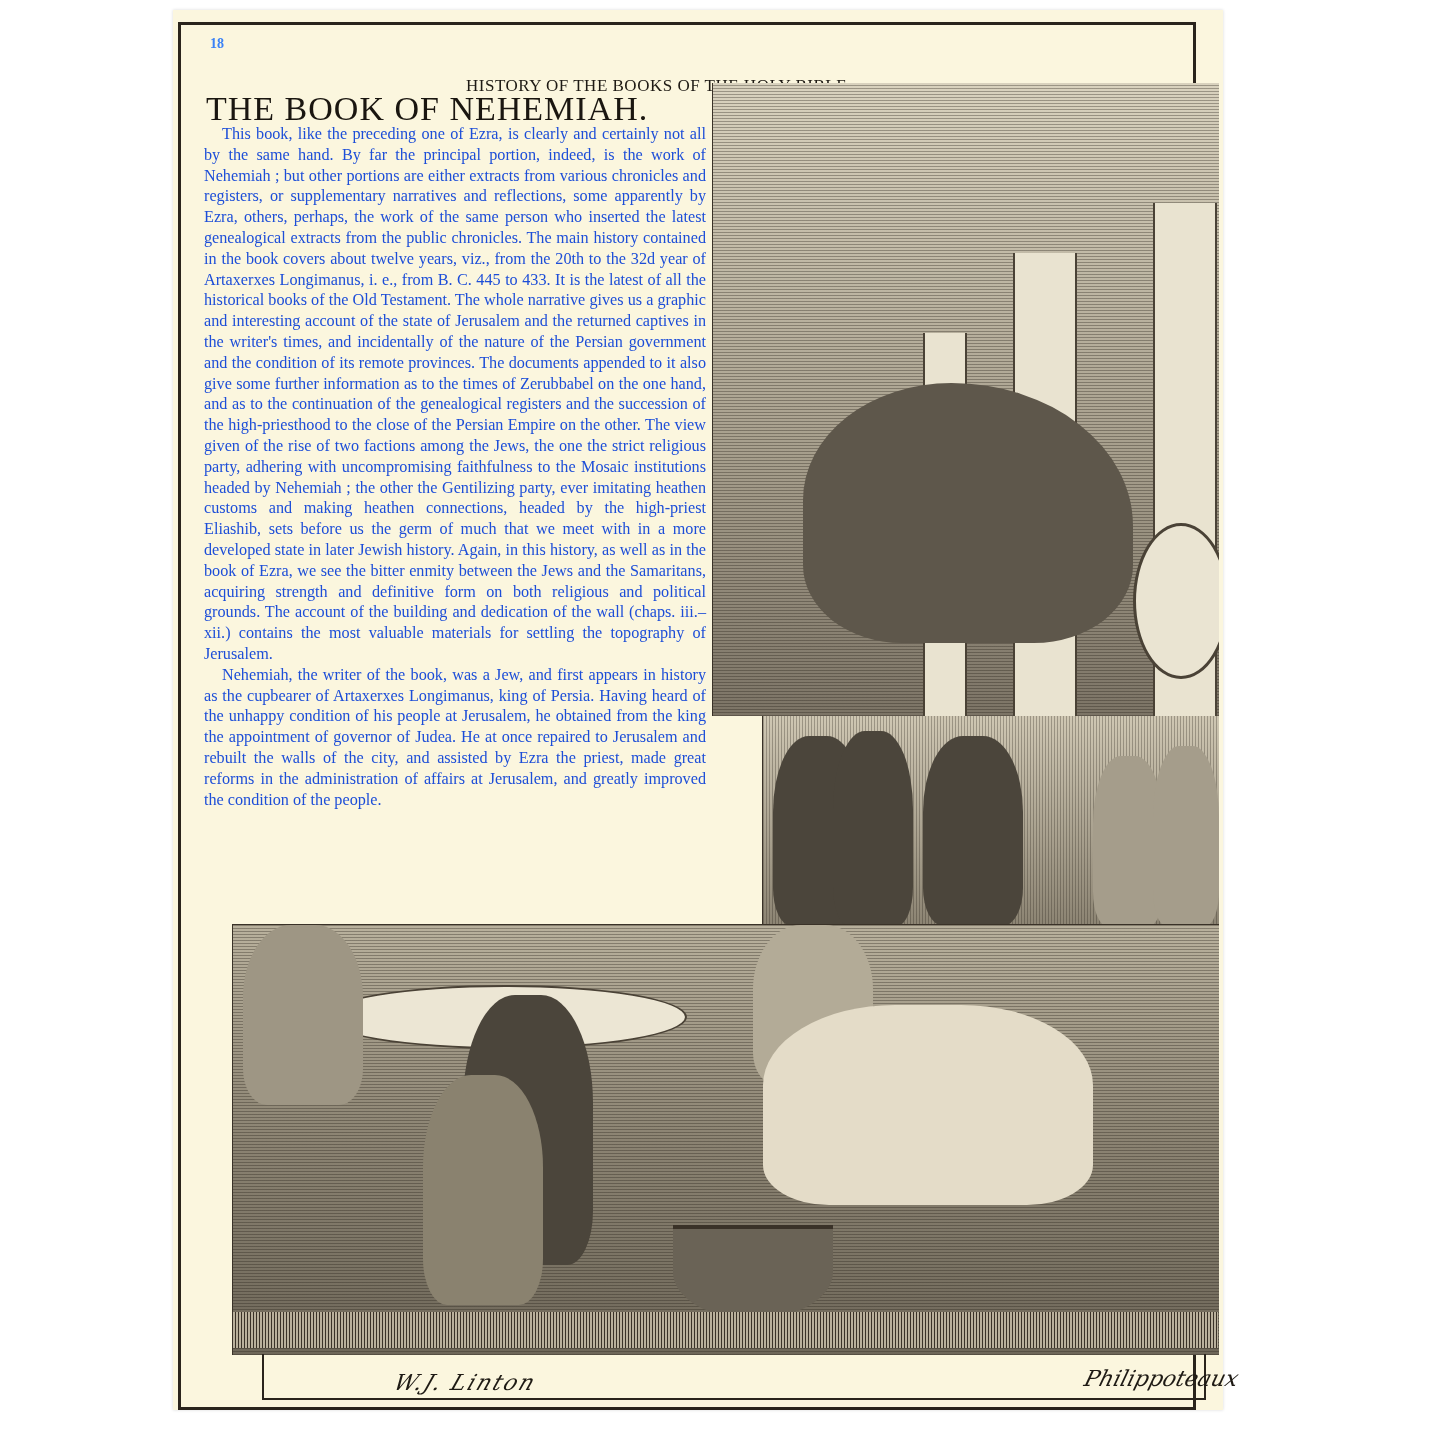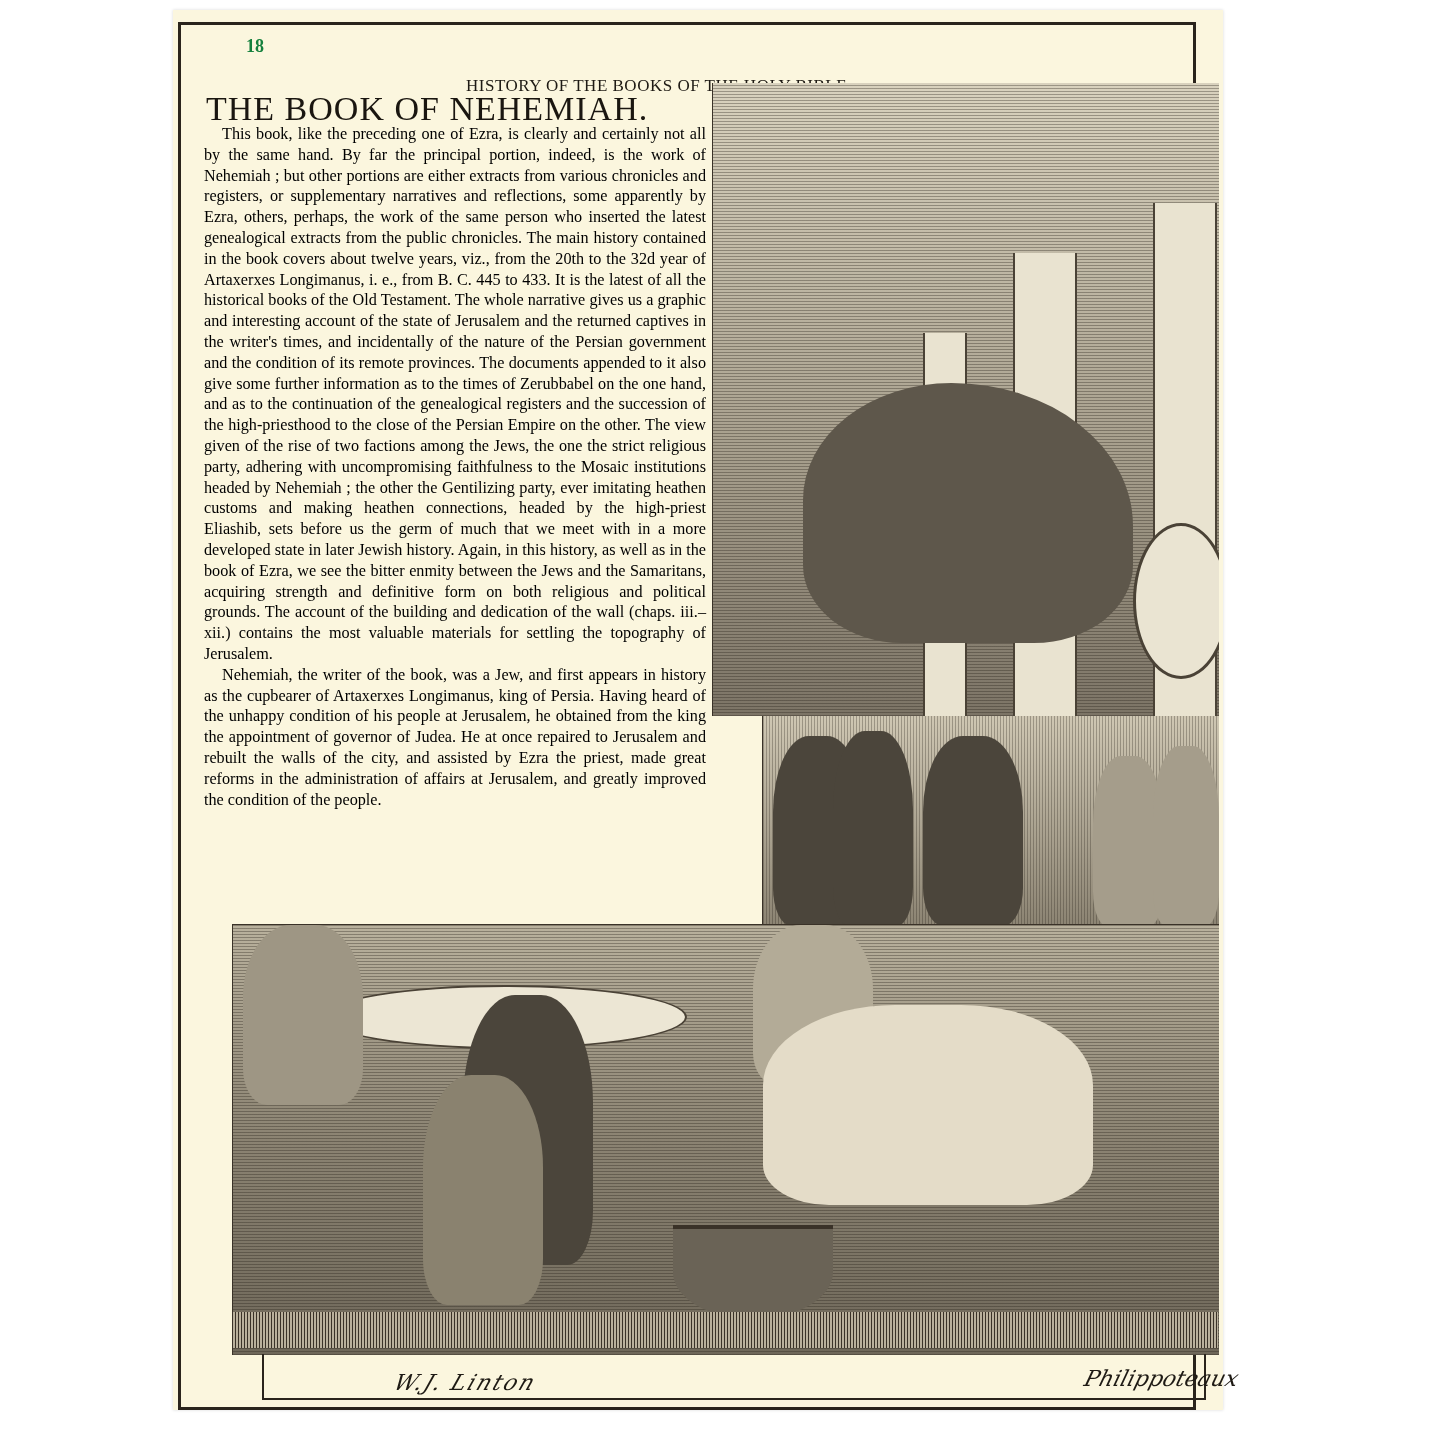--- a/index.html
+++ b/index.html
@@ -26,36 +26,36 @@
       border-right: 3px solid #2a241c;
       border-bottom: 3px solid #2a241c;
     }
     .running-head {
       position: absolute;
       left: 210px; top: 36px;
       width: 950px; height: 24px;
     }
     .page-number {
       position: absolute; left: 0; top: 0;
-      font-weight: bold; font-size: 18px; color: #15803d; margin-left: 36px;
+      font-weight: bold; font-size: 14px; color: #3b82f6;
     }
     .running-title {
       position: absolute; left: 256px; top: 0;
       font-size: 17px; letter-spacing: 0.5px; color: #1e1a14; margin-top: 40px;
     }
     .title {
       position: absolute; left: 206px; top: 67px;
       font-size: 34px; letter-spacing: 1px; color: #1a1610;
       font-weight: normal;
     }
     .body-text {
       position: absolute; left: 204px; top: 124px;
       width: 502px;
       font-size: 16.2px; line-height: 20.8px;
-      color: #000000;
+      color: #1d4ed8;
       text-align: justify;
       hyphens: none;
     }
     .body-text p { margin: 0; text-indent: 18px; }
     
     .illus {
       position: absolute;
       background: #8f887a;
       overflow: hidden;
     }

